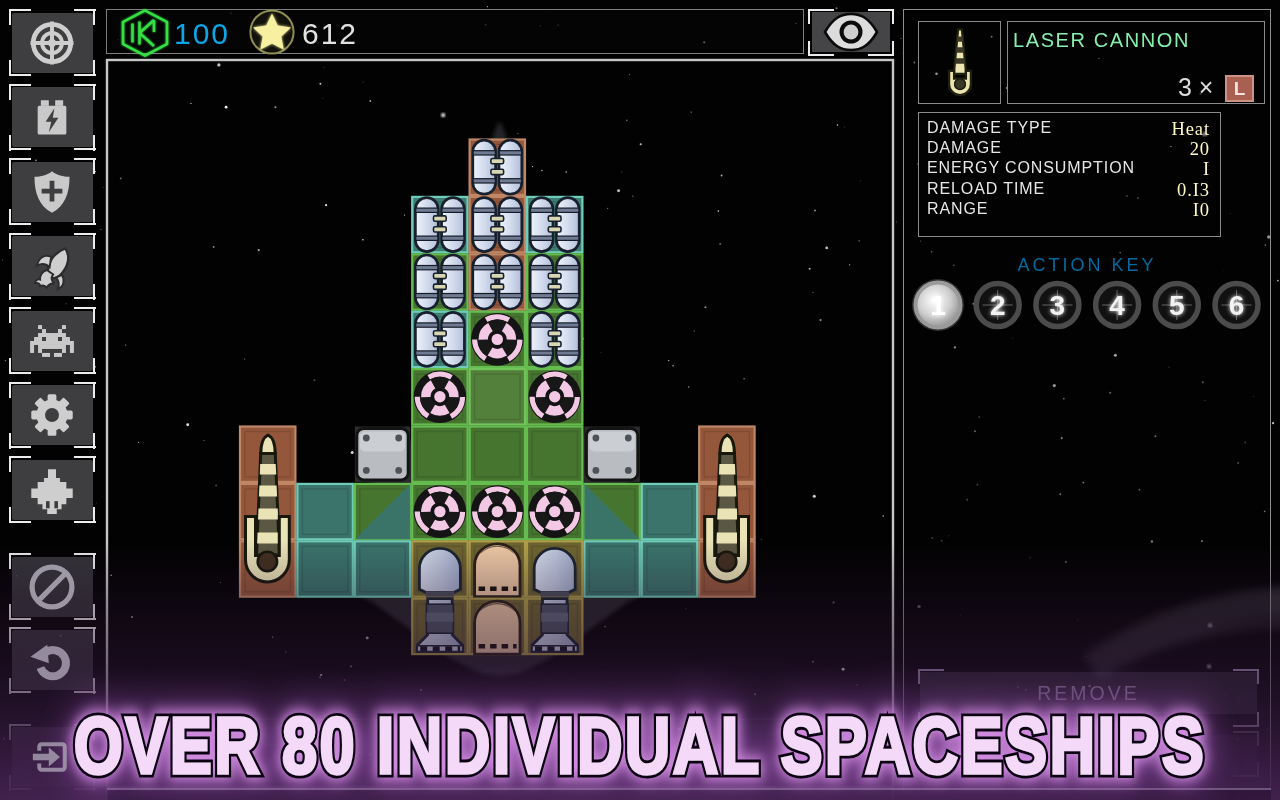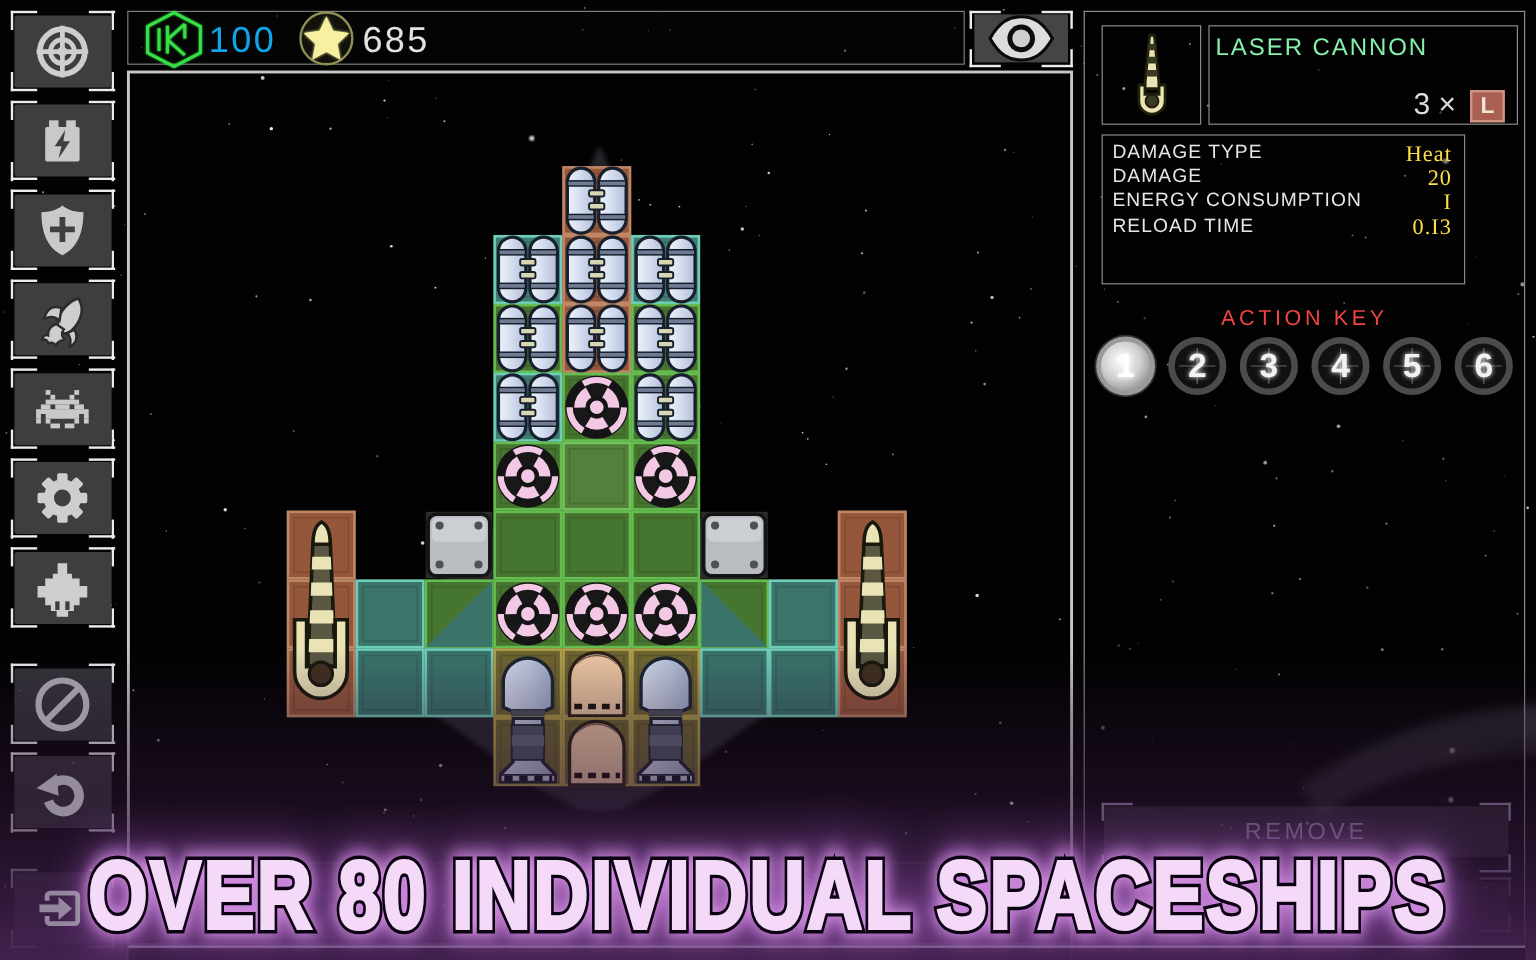--- a/index.html
+++ b/index.html
@@ -40,21 +40,21 @@
        linear-gradient(var(--bc),var(--bc)) top right/2px 15px,
        linear-gradient(var(--bc),var(--bc)) bottom left/26px 2px,
        linear-gradient(var(--bc),var(--bc)) bottom left/2px 15px,
        linear-gradient(var(--bc),var(--bc)) bottom right/26px 2px,
        linear-gradient(var(--bc),var(--bc)) bottom right/2px 15px;
      background-repeat:no-repeat; }
 
   .statrow { position:absolute; left:8px; right:10px; height:20px; color:#e6e6e6;
      font-size:16px; letter-spacing:0.9px; }
   .statrow .v { position:absolute; right:0; top:0; font-family:"Liberation Serif",serif;
-     font-size:18.5px; color:#fde047; }
+     font-size:18.5px; color:#fef9c3; }
 
 
 </style>
 </head>
 <body>
 
 
 <div class="abs" style="left:0;top:0;width:1280px;height:800px;background:#020202;"></div>
 
 
@@ -824,21 +824,21 @@
       <filter id="starglow" x="-50%" y="-50%" width="200%" height="200%">
     <feGaussianBlur stdDeviation="1.4" result="b"></feGaussianBlur>
         <feMerge>
           <feMergeNode in="b"></feMergeNode>
           <feMergeNode in="SourceGraphic"></feMergeNode>
         </feMerge>
   </filter>
     </defs>
 </svg>
 
-<div class="abs" style="left:302px;top:17px;font-size:30px;color:#e2e2e2;letter-spacing:2px;">685</div>
+<div class="abs" style="left:302px;top:17px;font-size:30px;color:#e2e2e2;letter-spacing:2px;">612</div>
 
 
 <div class="brk" style="--bc:#ececec;left:808px;top:8.5px;width:85.5px;height:47px;"></div>
 <div class="abs" style="left:811.5px;top:12px;width:78.5px;height:40px;background:#454547;"></div>
 <svg class="abs" style="left:823px;top:11px" width="56" height="42" viewBox="0 0 56 42">
   <path d="M 2 21 C 10 7 18 3 28 3 C 38 3 46 7 54 21 C 46 35 38 39 28 39 C 18 39 10 35 2 21 Z" fill="#dcdcdc" stroke="#0a0a0a" stroke-width="2.6"></path>
   <circle cx="28" cy="21" r="11.5" fill="#0c0c0c"></circle>
   <circle cx="28" cy="21" r="7.4" fill="#cfcfcf"></circle>
 </svg>
 
@@ -867,25 +867,26 @@
 <div class="abs" style="left:918px;top:112px;width:303px;height:125px;border:1.6px solid #8a8a8a;">
 
   <div class="statrow" style="top:6px">DAMAGE TYPE<span class="v">Heat</span></div>
 
   <div class="statrow" style="top:26.2px">DAMAGE<span class="v">20</span></div>
 
   <div class="statrow" style="top:46.4px">ENERGY CONSUMPTION<span class="v">I</span></div>
 
   <div class="statrow" style="top:66.6px">RELOAD TIME<span class="v">0.I3</span></div>
 
+  <div class="statrow" style="top:86.8px">RANGE<span class="v">I0</span></div>
 
 </div>
 
 
-<div class="abs" style="left:903px;top:255px;width:368px;text-align:center;font-size:18px;color:#ef4444;letter-spacing:3px;">ACTION KEY</div>
+<div class="abs" style="left:903px;top:255px;width:368px;text-align:center;font-size:18px;color:#0369a1;letter-spacing:3px;">ACTION KEY</div>
 
 <svg class="abs" style="left:903px;top:275px" width="368px" height="62" viewBox="0 0 368 62">
   <defs>
     <radialGradient id="key1g" cx="0.42" cy="0.4" r="0.65">
       <stop offset="0" stop-color="#ffffff"></stop>
         <stop offset="0.55" stop-color="#cfcfcf"></stop>
       <stop offset="1" stop-color="#8a8a8a"></stop>
     </radialGradient>
     <filter id="keyglow" x="-60%" y="-60%" width="220%" height="220%">
       <feGaussianBlur stdDeviation="2" result="b"></feGaussianBlur>

